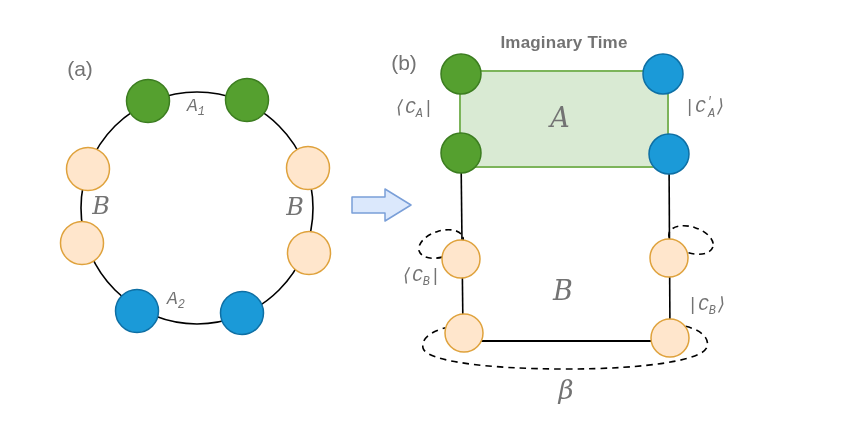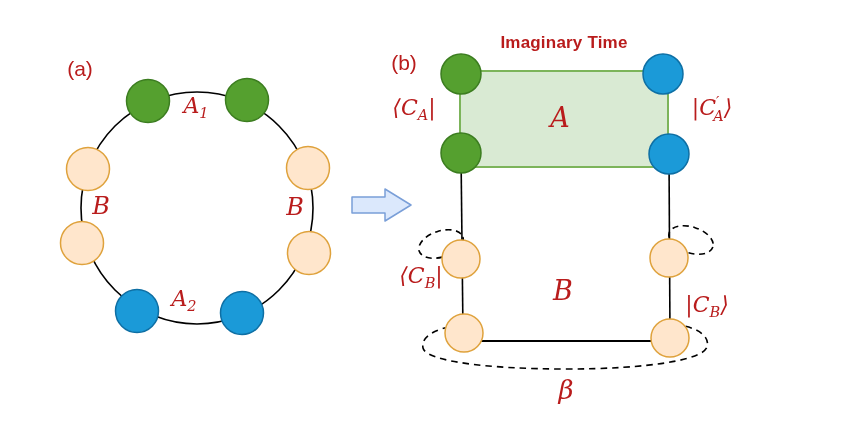--- a/index.html
+++ b/index.html
@@ -5,26 +5,26 @@
   html,body { margin:0; padding:0; background:#ffffff; }
   .canvas {
     position:relative; width:861px; height:444px;
     background:#ffffff; overflow:hidden;
     font-family:"Liberation Sans","DejaVu Sans",sans-serif;
   }
   .layer { position:absolute; left:0; top:0; }
   .lbl {
     position:absolute; transform:translate(-50%,-50%);
     font-family:"DejaVu Serif","Liberation Serif",serif;
-    font-style:italic; color:#b91c1c; white-space:nowrap; line-height:1;
+    font-style:italic; color:#737373; white-space:nowrap; line-height:1;
   }
   .sans { font-family:"Liberation Sans","DejaVu Sans",sans-serif; font-style:normal; }
   .title-lbl { font-weight:bold; font-size:17px; letter-spacing:0.2px; }
   .panel-lbl { font-size:21px; }
-  .math22 { font-size:22px; }
+  .math22 { font-size:18px;font-family:Liberation Mono, monospace; }
   .math24 { font-size:24px; }
   .math27 { font-size:27px; }
   .math26 { font-size:26px; }
   sub.s { font-size:0.66em; }
   sup.prime { font-size:0.66em; }
   sub.under { font-size:0.66em; margin-left:-0.42em; }
 </style>
 </head>
 <body>
 
@@ -74,33 +74,33 @@
   </svg>
 
   <div class="lbl sans panel-lbl" style="left:80px; top:68px;">(a)</div>
 
   <div class="lbl math22" style="left:196px; top:108px;"><span>A</span><sub class="s">1</sub></div>
 
   <div class="lbl math24" style="left:101px; top:206px;">B</div>
 
   <div class="lbl math24" style="left:295px; top:207px;">B</div>
 
-  <div class="lbl math22" style="left:184px; top:301px;"><span>A</span><sub class="s">2</sub></div>
+  <div class="lbl math22" style="left:176px; top:301px;"><span>A</span><sub class="s">2</sub></div>
 
   <div class="lbl sans panel-lbl" style="left:404px; top:62px;">(b)</div>
 
   <div class="lbl sans title-lbl" style="left:564px; top:42px;">Imaginary Time</div>
 
   <div class="lbl math27" style="left:560px; top:117px;">A</div>
 
   <div class="lbl math27" style="left:563px; top:290px;">B</div>
 
   <div class="lbl math22" style="left:414px; top:110px;"><span>⟨C</span><sub class="s">A</sub><span>|</span></div>
 
-  <div class="lbl math22" style="left:705px; top:109px;margin-left:7px;"><span>|C</span><sup class="prime">′</sup><sub class="under">A</sub><span>⟩</span></div>
+  <div class="lbl math22" style="left:705px; top:109px;"><span>|C</span><sup class="prime">′</sup><sub class="under">A</sub><span>⟩</span></div>
 
   <div class="lbl math22" style="left:421px; top:278px;"><span>⟨C</span><sub class="s">B</sub><span>|</span></div>
 
   <div class="lbl math22" style="left:707px; top:307px;"><span>|C</span><sub class="s">B</sub><span>⟩</span></div>
 
   <div class="lbl math26" style="left:566px; top:390px;">β</div>
 
 </div>
 
 </body></html>

